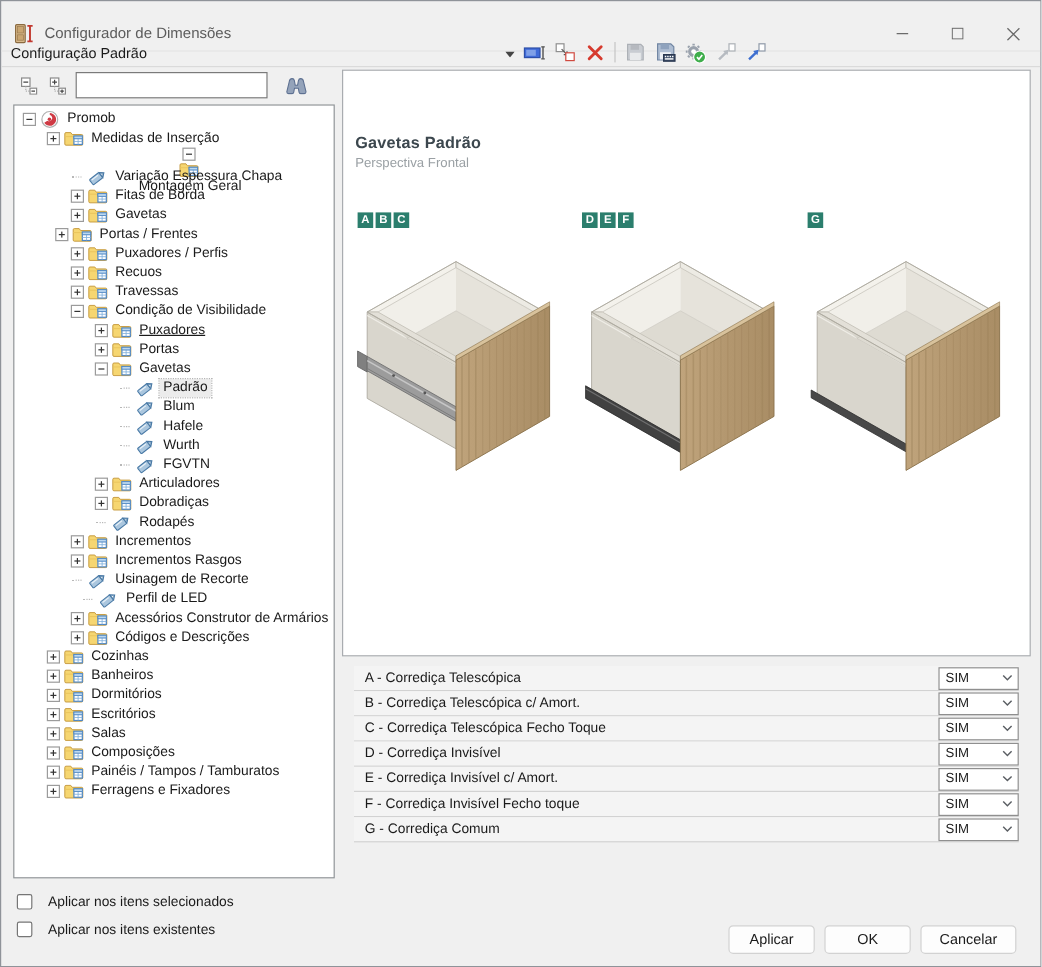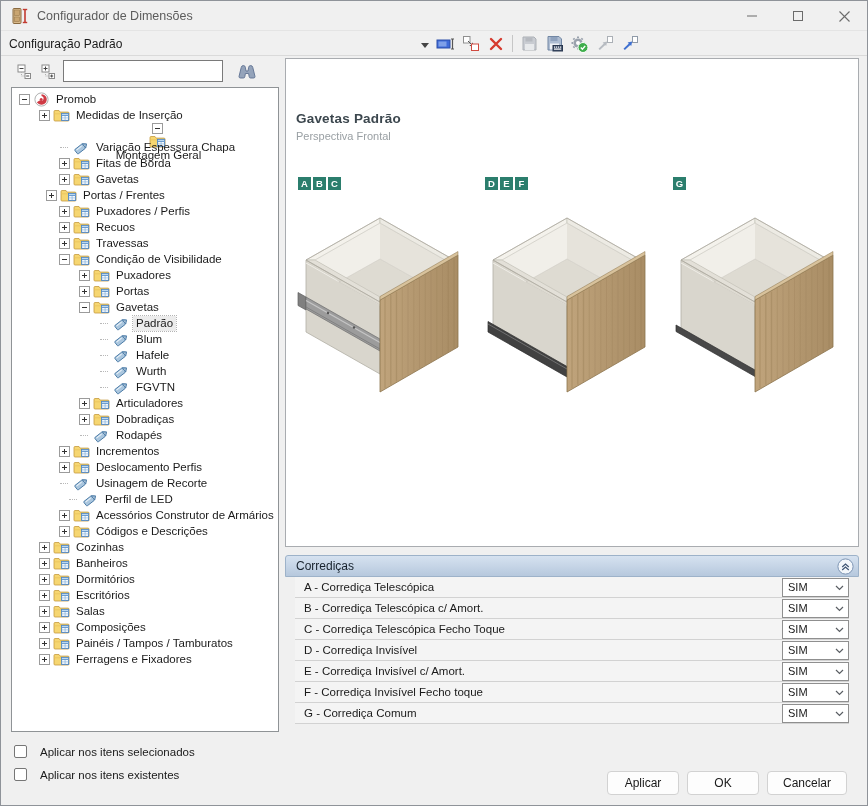--- a/index.html
+++ b/index.html
@@ -3,21 +3,21 @@
 <meta charset="utf-8">
 <style>
   html,body{margin:0;padding:0;background:#fff;}
   *{box-sizing:border-box;}
   .window{
     position:relative;width:868px;height:806px;background:#f0f0f0;
     border:1px solid #8f9399;font-family:"Liberation Sans",sans-serif;color:#1a1a1a;
     overflow:hidden;
   }
   
-  .titlebar{position:absolute;top:0;left:0;right:0;height:30px;border-bottom:1px solid #e4e4e4;}
+  .titlebar{position:absolute;top:12px;left:0;right:0;height:30px;border-bottom:1px solid #e4e4e4;}
   .app-icon{position:absolute;left:10px;top:6px;width:18px;height:18px;display:flex;}
   .win-title{position:absolute;left:36px;top:8px;font-size:12.5px;color:#5c5c5c;}
   .win-controls{position:absolute;right:0;top:0;height:30px;display:flex;}
   .win-btn{width:46px;height:30px;display:flex;align-items:center;justify-content:center;cursor:default;}
   
   .toolbar{position:absolute;top:31px;left:0;right:0;height:24px;display:flex;align-items:center;padding-left:8px;border-bottom:1px solid #dadada;}
   .preset-combo{width:424px;display:flex;align-items:center;justify-content:space-between;font-size:12px;padding-right:4px;}
   .tbtn{width:25px;height:22px;display:flex;align-items:center;justify-content:center;border-radius:2px;}
   .tbtn.disabled{opacity:.95;}
   .tsep{width:1px;height:17px;background:#c6c6c6;margin:0 4px;}
@@ -349,21 +349,21 @@
             <svg width="17" height="14" viewBox="0 0 17 14">
               <path d="M1 3.5 q0-1 1-1 h4 l1.2 1.6 H15 q1 0 1 1 V12 q0 1-1 1 H2 q-1 0-1-1 Z" fill="#f6d671" stroke="#c59a3f" stroke-width="0.8"></path>
               <path d="M1 5.8 h15" stroke="#e9c35c" stroke-width="0.8"></path>
               <rect x="8.6" y="5.4" width="7" height="7" fill="#fff" stroke="#4f86c2"></rect>
               <path d="M8.6 7.6 h7 M8.6 9.9 h7 M12.1 5.4 v7" stroke="#7fb0dd" stroke-width="0.7"></path>
               <rect x="8.6" y="5.4" width="7" height="2.2" fill="#bcd8f0" stroke="#4f86c2" stroke-width="0.7"></rect>
             </svg>
           </span>
           <span class="tree-label">Condição de Visibilidade</span>
         </div>
-        <div class="tree-row" style="padding-left: 67px;">
+        <div class="tree-row" style="padding-left: 67px; text-decoration: underline;">
           <span class="expand plus"></span>
           <span class="tree-icon">
             <svg width="17" height="14" viewBox="0 0 17 14">
               <path d="M1 3.5 q0-1 1-1 h4 l1.2 1.6 H15 q1 0 1 1 V12 q0 1-1 1 H2 q-1 0-1-1 Z" fill="#f6d671" stroke="#c59a3f" stroke-width="0.8"></path>
               <path d="M1 5.8 h15" stroke="#e9c35c" stroke-width="0.8"></path>
               <rect x="8.6" y="5.4" width="7" height="7" fill="#fff" stroke="#4f86c2"></rect>
               <path d="M8.6 7.6 h7 M8.6 9.9 h7 M12.1 5.4 v7" stroke="#7fb0dd" stroke-width="0.7"></path>
               <rect x="8.6" y="5.4" width="7" height="2.2" fill="#bcd8f0" stroke="#4f86c2" stroke-width="0.7"></rect>
             </svg>
           </span>
@@ -522,21 +522,21 @@
           <span class="expand plus"></span>
           <span class="tree-icon">
             <svg width="17" height="14" viewBox="0 0 17 14">
               <path d="M1 3.5 q0-1 1-1 h4 l1.2 1.6 H15 q1 0 1 1 V12 q0 1-1 1 H2 q-1 0-1-1 Z" fill="#f6d671" stroke="#c59a3f" stroke-width="0.8"></path>
               <path d="M1 5.8 h15" stroke="#e9c35c" stroke-width="0.8"></path>
               <rect x="8.6" y="5.4" width="7" height="7" fill="#fff" stroke="#4f86c2"></rect>
               <path d="M8.6 7.6 h7 M8.6 9.9 h7 M12.1 5.4 v7" stroke="#7fb0dd" stroke-width="0.7"></path>
               <rect x="8.6" y="5.4" width="7" height="2.2" fill="#bcd8f0" stroke="#4f86c2" stroke-width="0.7"></rect>
             </svg>
           </span>
-          <span class="tree-label">Deslocamento Perfis</span>
+          <span class="tree-label">Incrementos Rasgos</span>
         </div>
         <div class="tree-row" style="padding-left: 47px;">
           <span class="expand leafline"></span>
           <span class="tree-icon">
             <svg width="15" height="15" viewBox="0 0 15 15">
               <g transform="rotate(-38 7.5 7.5)">
                 <rect x="0.5" y="5" width="10" height="5.5" rx="0.8" fill="#aac6de" stroke="#4a7aa6" stroke-width="0.9"></rect>
                 <line x1="2" y1="6.4" x2="8.5" y2="6.4" stroke="#e8f1f8" stroke-width="1"></line>
                 <path d="M10.5 5 l3.2 2.75 -3.2 2.75 Z" fill="#aac6de" stroke="#4a7aa6" stroke-width="0.9"></path>
                 <circle cx="11.6" cy="7.75" r="0.9" fill="#fff" stroke="#4a7aa6" stroke-width="0.6"></circle>
@@ -842,29 +842,20 @@
               <line x1="150.5" y1="58.9" x2="150.5" y2="148.9" stroke="#9c8159" stroke-width="0.7" opacity="0.45"></line>
               <line x1="156.3" y1="55.6" x2="156.3" y2="145.6" stroke="#9c8159" stroke-width="1.3" opacity="0.45"></line>
               <line x1="162.0" y1="52.3" x2="162.0" y2="142.3" stroke="#9c8159" stroke-width="1.3" opacity="0.45"></line>
             </g>
             <polygon points="88,90.5 166,45.5 166,49 88,94" fill="#d8c29c" stroke="#8c744d" stroke-width="0.5"></polygon>
           </svg></div>
       </div>
   </div>
 
   <div class="slides-panel">
-    <div class="slides-header">
-      <span>Corrediças</span>
-      <span class="collapse-circle">
-          <svg width="17" height="17" viewBox="0 0 17 17">
-            <circle cx="8.5" cy="8.5" r="7.6" fill="#f3f7fb" stroke="#7e95b4"></circle>
-            <path d="M5.2 9 L8.5 6 L11.8 9 M5.2 12 L8.5 9 L11.8 12" fill="none" stroke="#3f5574" stroke-width="1.2"></path>
-          </svg>
-        </span>
-    </div>
     <div class="slides-rows" id="slideRows">
         <div class="slide-row">
           <span class="slide-label">A - Corrediça Telescópica</span>
           <span class="combo">
             <span class="combo-value">SIM</span>
             <span class="combo-caret"><svg width="9" height="6" viewBox="0 0 9 6">
                 <path d="M1 1 L4.5 4.5 L8 1" fill="none" stroke="#5a5e63" stroke-width="1.2"></path>
               </svg></span>
           </span>
         </div>

